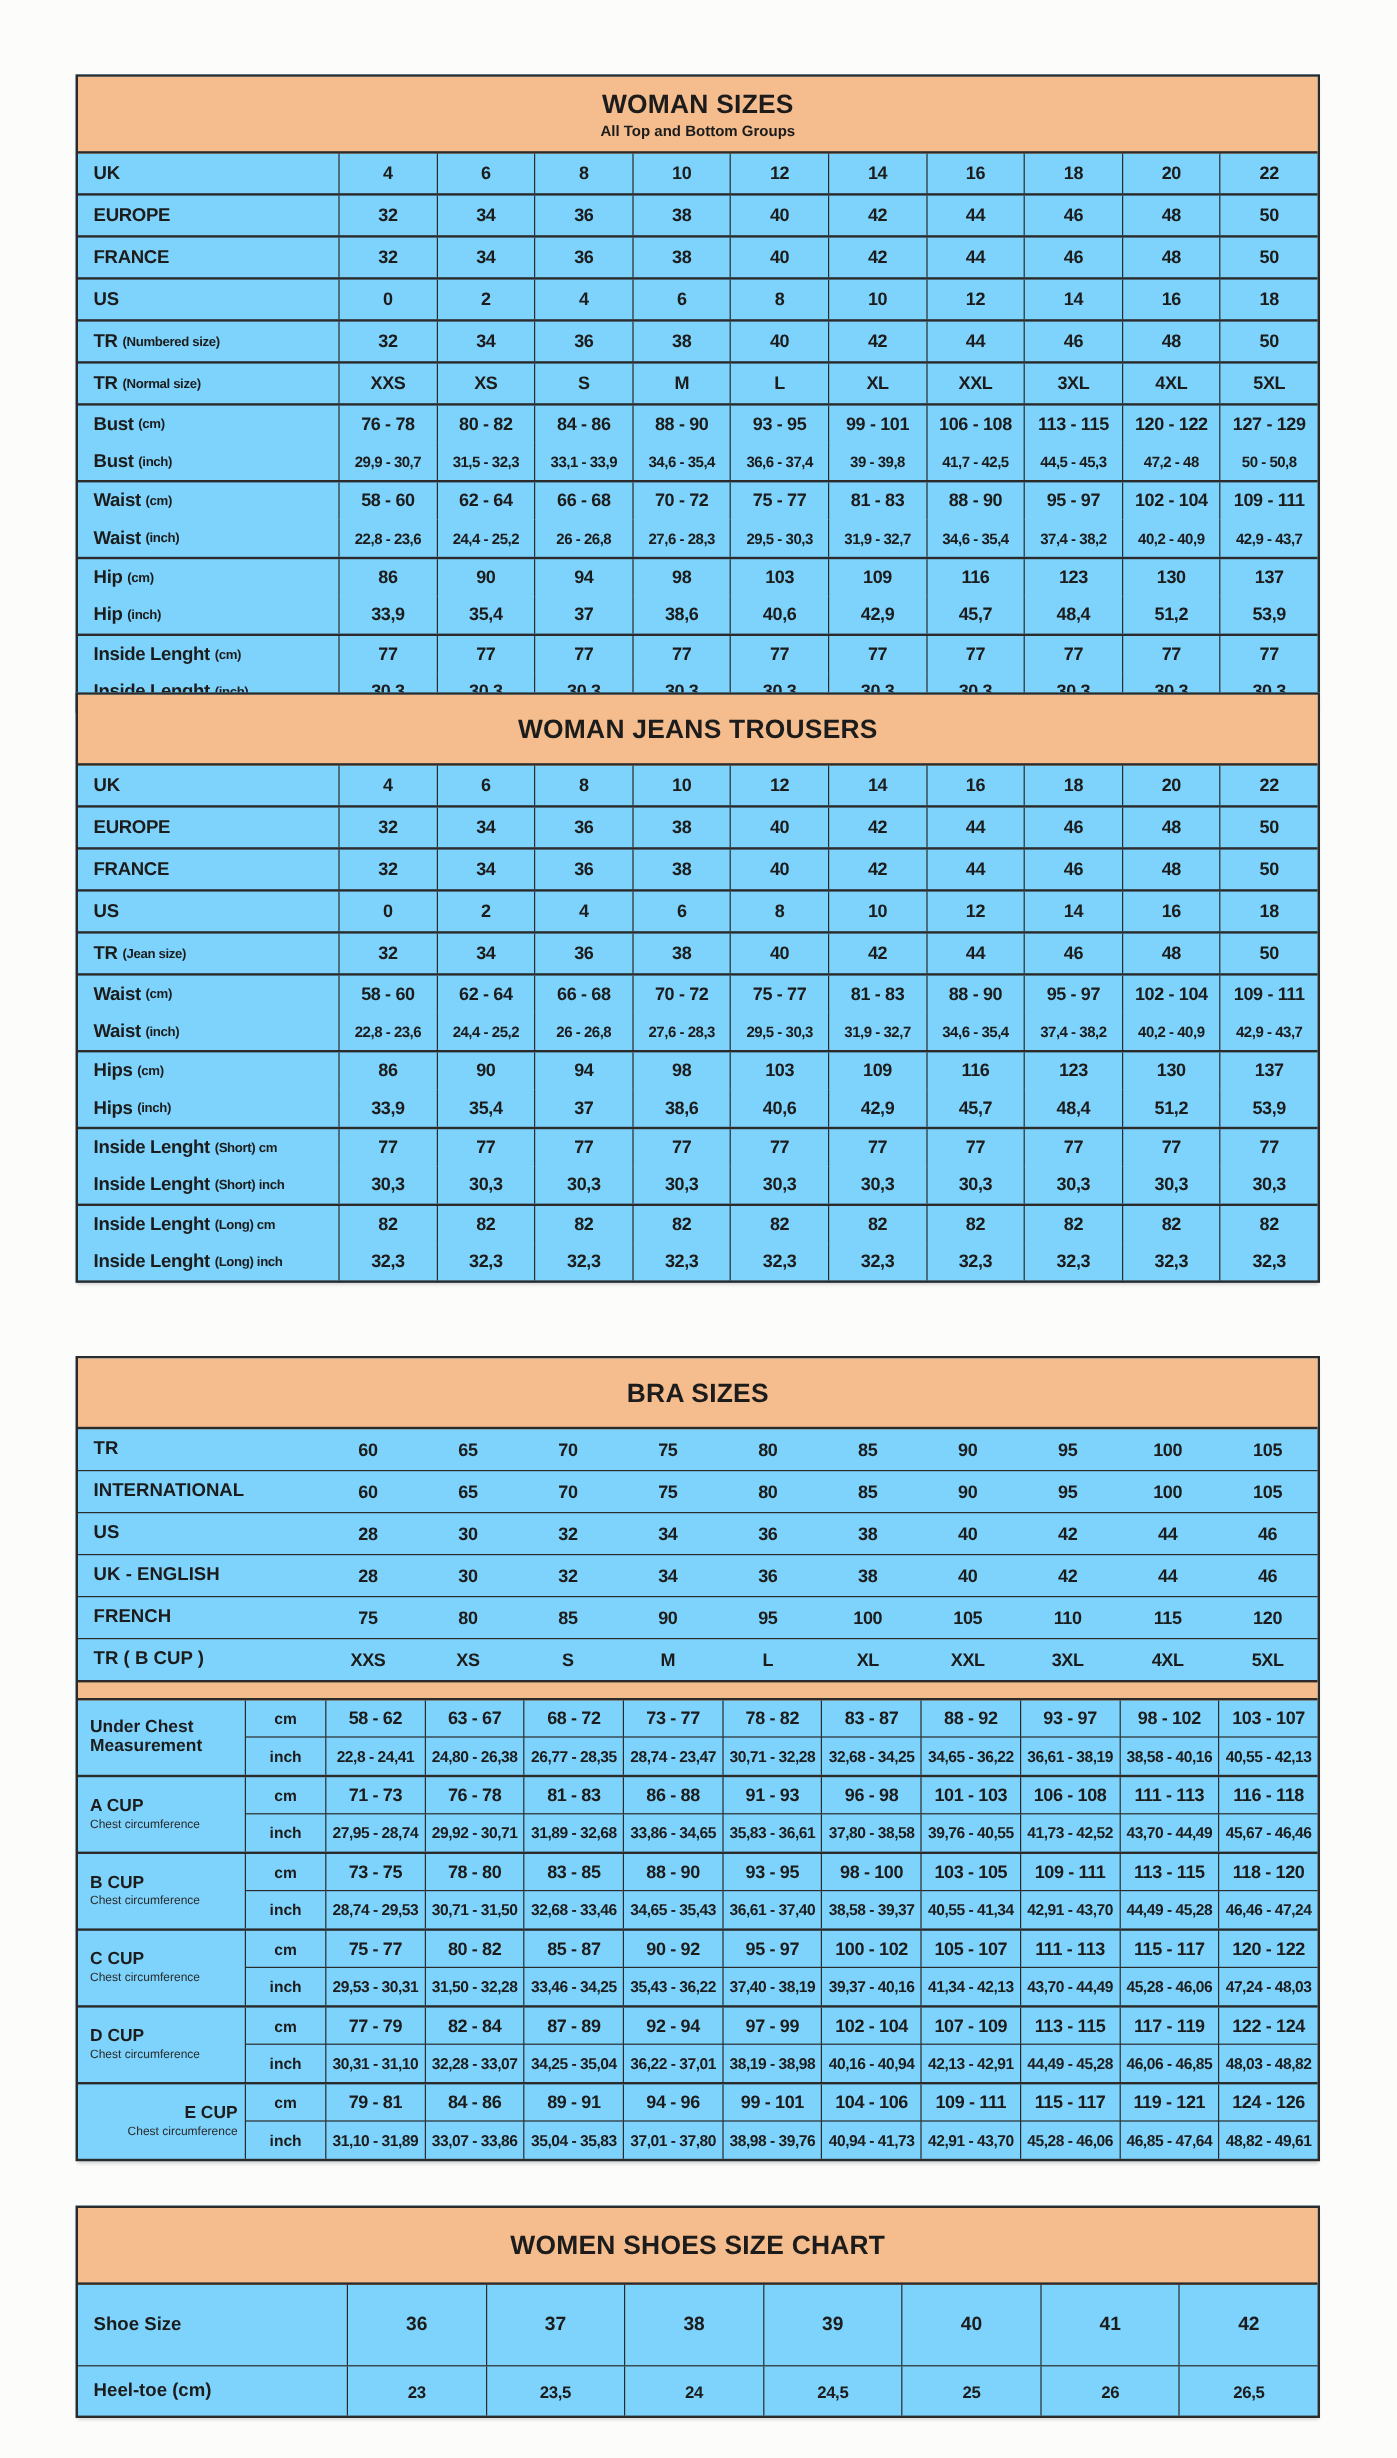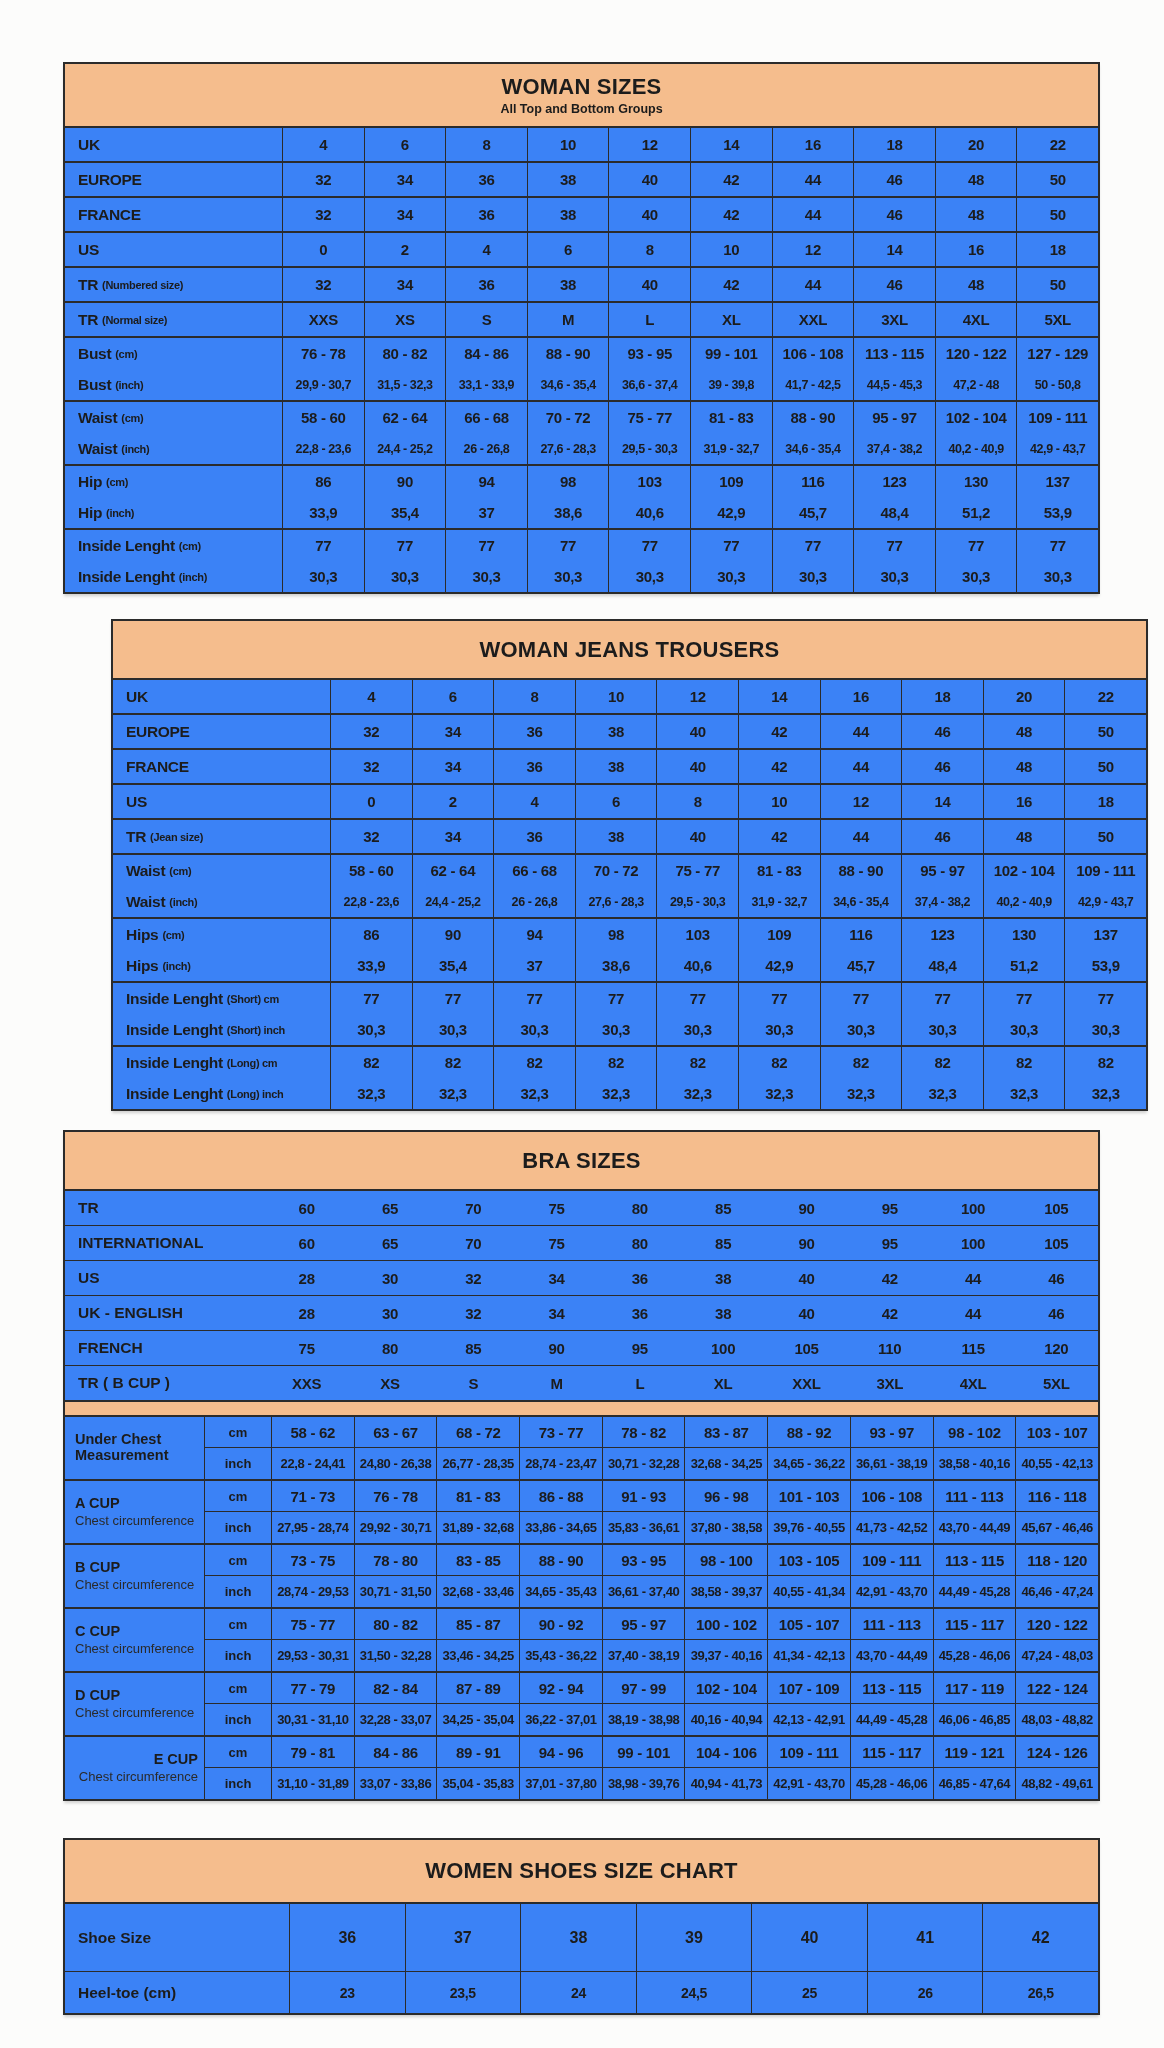--- a/index.html
+++ b/index.html
@@ -5,26 +5,26 @@
   html,body{margin:0;padding:0;}
   body{
     width:1164px;height:2048px;position:relative;
     background:#fcfcfb;
     font-family:"Liberation Sans","DejaVu Sans",sans-serif;
     color:#1c1c1c;
     -webkit-font-smoothing:antialiased;
   }
   .section{
     position:absolute;left:63px;width:1037px;
-    background:#3b82f6;
+    background:#7dd3fc;
     border:2px solid #2b2b2b;
     box-sizing:border-box;
     box-shadow:0 3px 3px -1px rgba(0,0,0,0.18);
   }
-  #t1{top:62px;} #t2{top:619px;margin-left:48px;} #t3{top:1130px;} #t4{top:1838px;}
+  #t1{top:62px;} #t2{top:577px;} #t3{top:1130px;} #t4{top:1838px;}
 
   .band{
     background:#F5BD8D;
     border-bottom:2px solid #2b2b2b;
     display:flex;flex-direction:column;justify-content:center;align-items:center;
     text-align:center;
   }
   #t1 .band{height:62px;} #t2 .band{height:57px;} #t3 .band{height:57px;} #t4 .band{height:62px;}
   .band-title{font-weight:700;font-size:22px;letter-spacing:0.2px;}
   .band-sub{font-weight:700;font-size:12.5px;margin-top:2px;}
@@ -65,21 +65,21 @@
     border-bottom:2px solid #2b2b2b;
   }
   .cup-group:last-child{border-bottom:none;text-align:right;}
   .cup-label{
     grid-row:1 / span 2;grid-column:1;
     display:flex;flex-direction:column;justify-content:center;
     padding-left:10px;padding-right:6px;
     border-right:1.5px solid #2b2b2b;
   }
   .cup-main{font-weight:700;font-size:14.5px;line-height:1.1;}
-  .cup-sub{font-size:13px;font-weight:400;margin-top:2px;color:#2a2a2a;}
+  .cup-sub{font-size:10px;font-weight:400;margin-top:2px;color:#2a2a2a;}
   .cup-cell{
     display:flex;align-items:center;justify-content:center;
     overflow:hidden;white-space:nowrap;
   }
   .cup-cell.vline{border-left:1.5px solid #2b2b2b;}
   .cup-cell.hline{border-bottom:1.5px solid #2b2b2b;}
   .cup-unit{font-weight:700;font-size:13px;}
   .cup-cm{font-weight:700;font-size:15px;letter-spacing:-0.3px;}
   .cup-inch{font-weight:700;font-size:13px;letter-spacing:-0.4px;}
 

